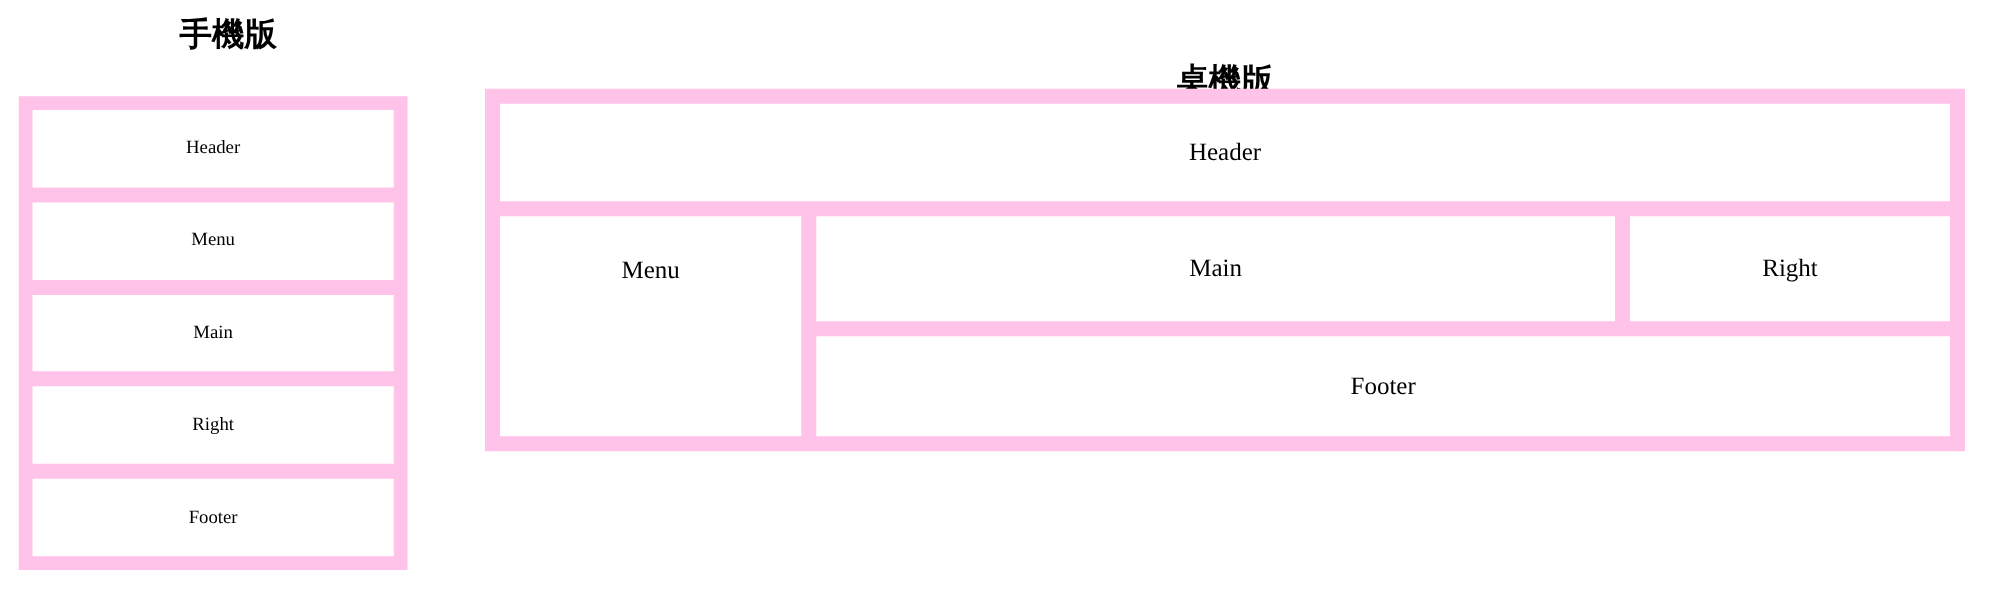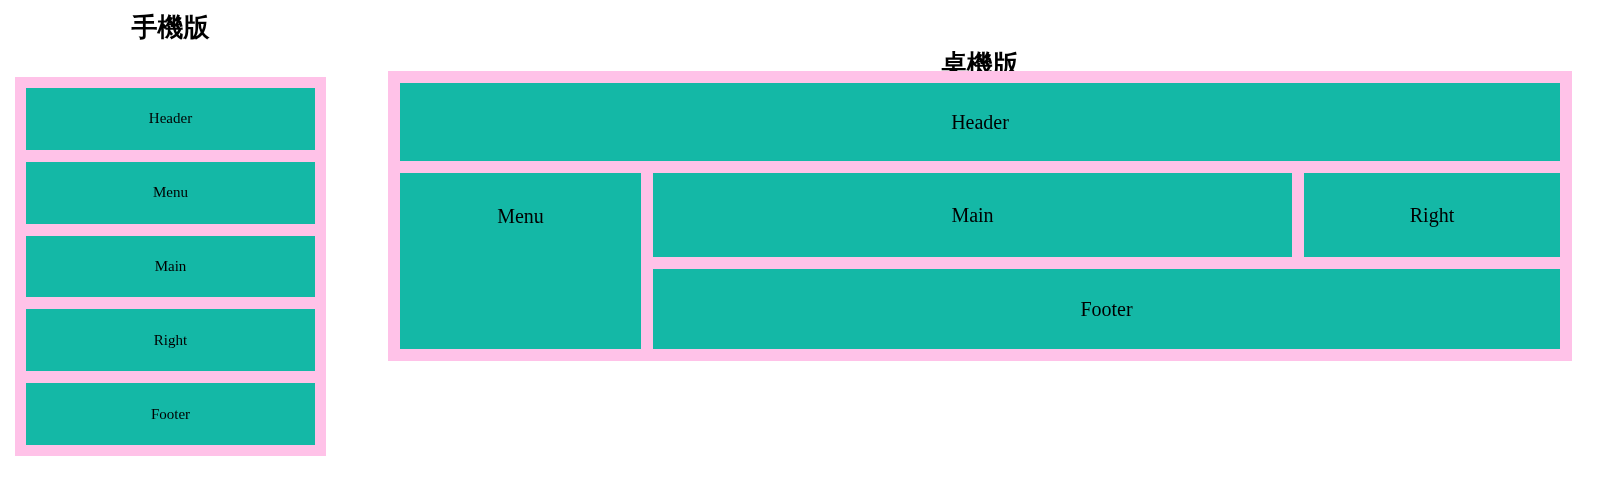--- a/index.html
+++ b/index.html
@@ -22,38 +22,38 @@
     font-family: "Liberation Sans", "DejaVu Sans", sans-serif;
     font-weight: bold;
     font-size: 26px;
     line-height: 1;
     color: #000000;
     white-space: nowrap;
     text-align: center;
   }
   #mobile-title {
     top: 14px;
-    left: 0;
+    left: 12px;
     width: 341px;
   }
   #desktop-title {
     top: 14px;
     left: 388px;
     width: 1184px;
     margin-top: 37px;
   }
 
   
   .pink-frame {
     position: absolute;
     background: #ffc2e8;
     box-sizing: border-box;
   }
   .cell {
-    background: #14b8a6;
+    background: #ffffff;
     color: #000000;
     display: flex;
     align-items: center;
     justify-content: center;
     box-sizing: border-box;
   }
   .cell-label {
     color: #000000;
     line-height: 1;
     white-space: nowrap;

